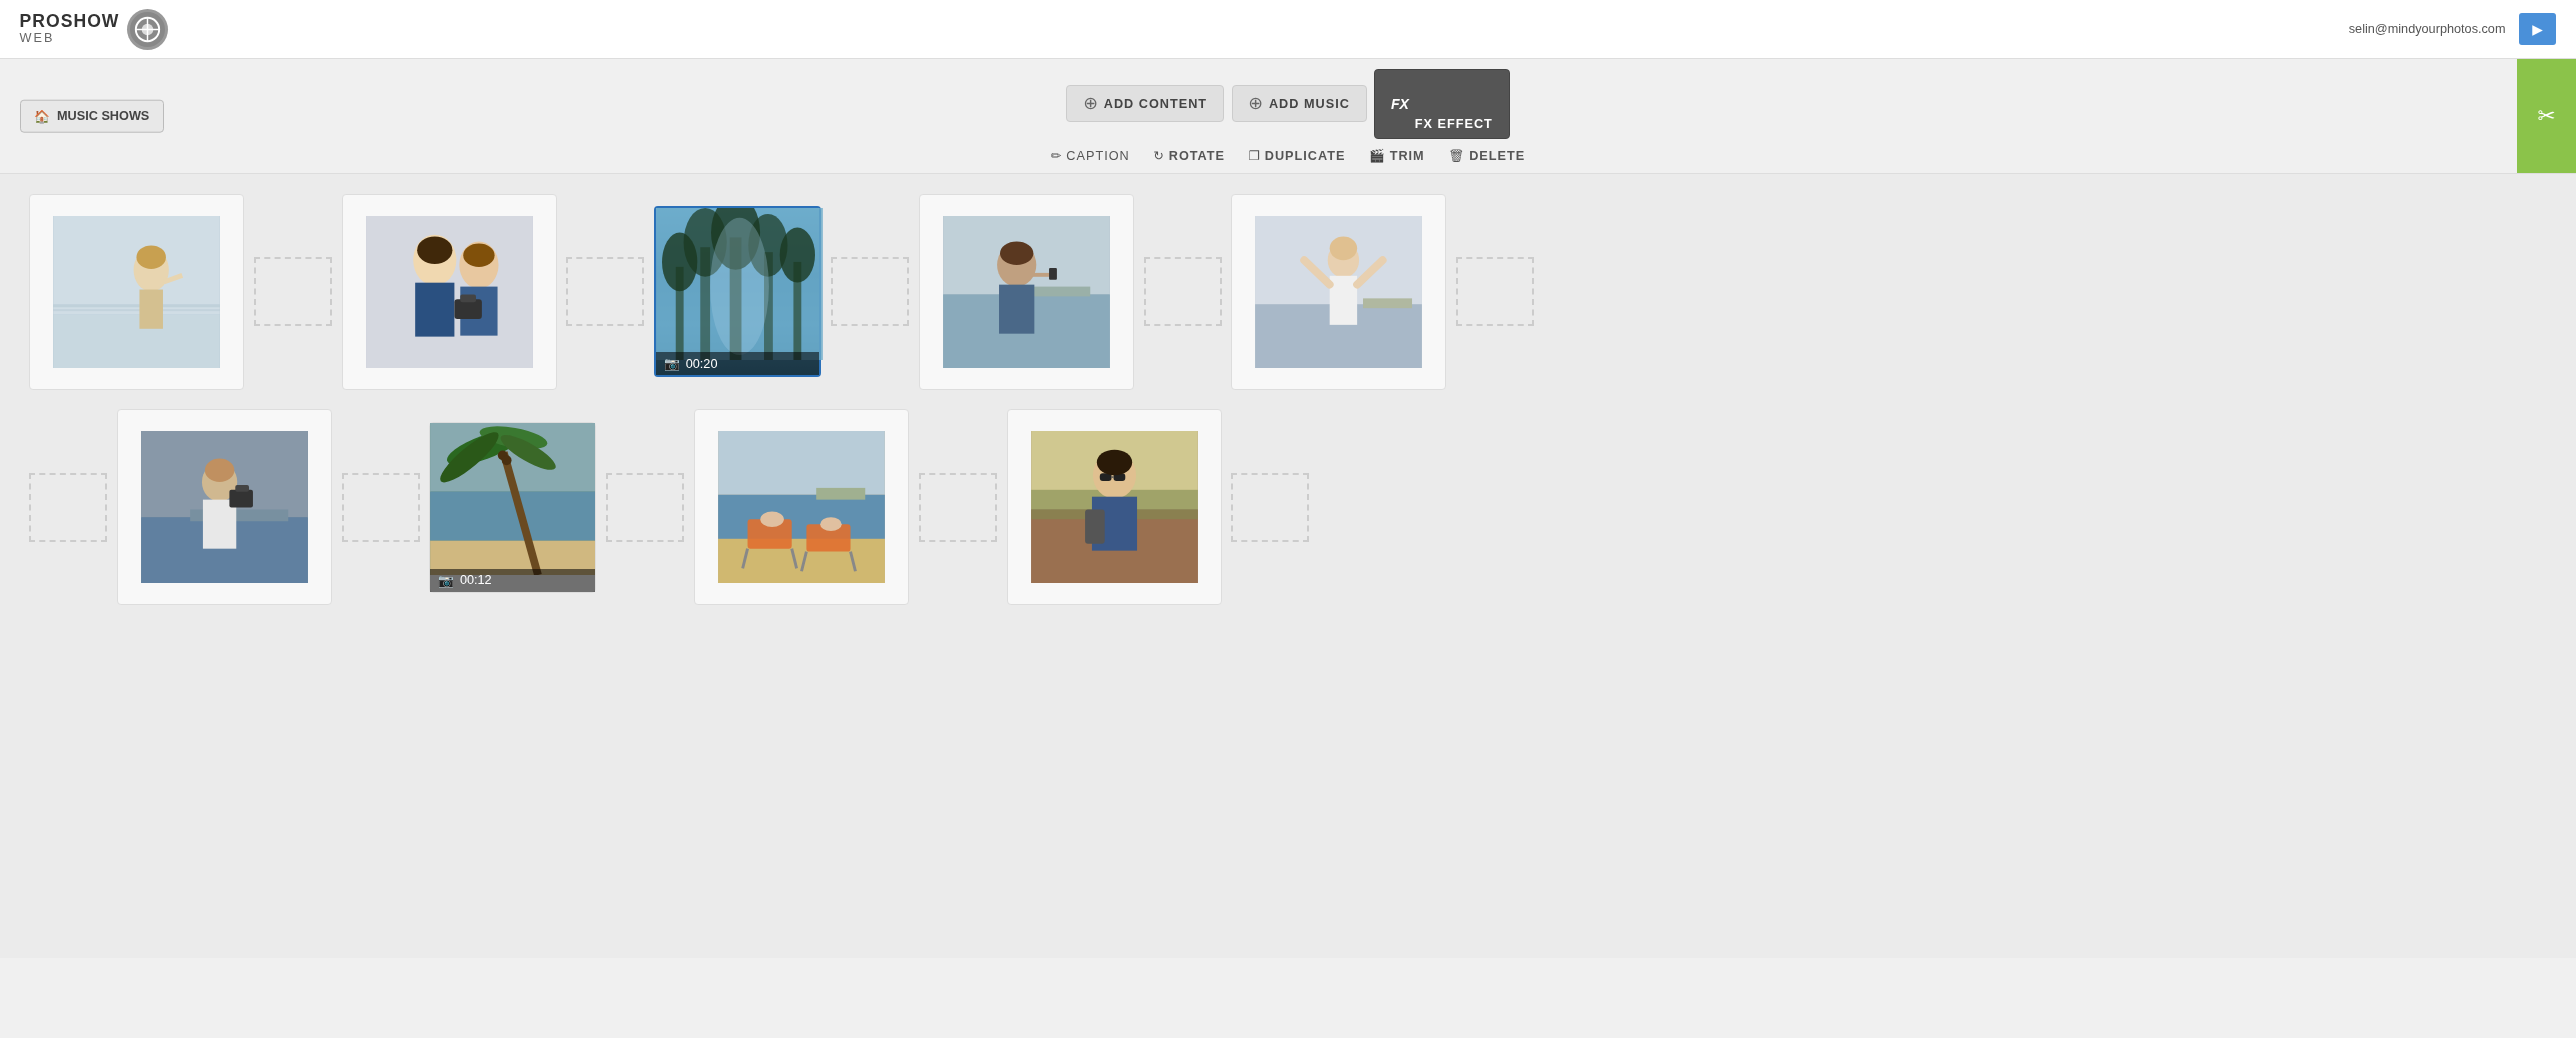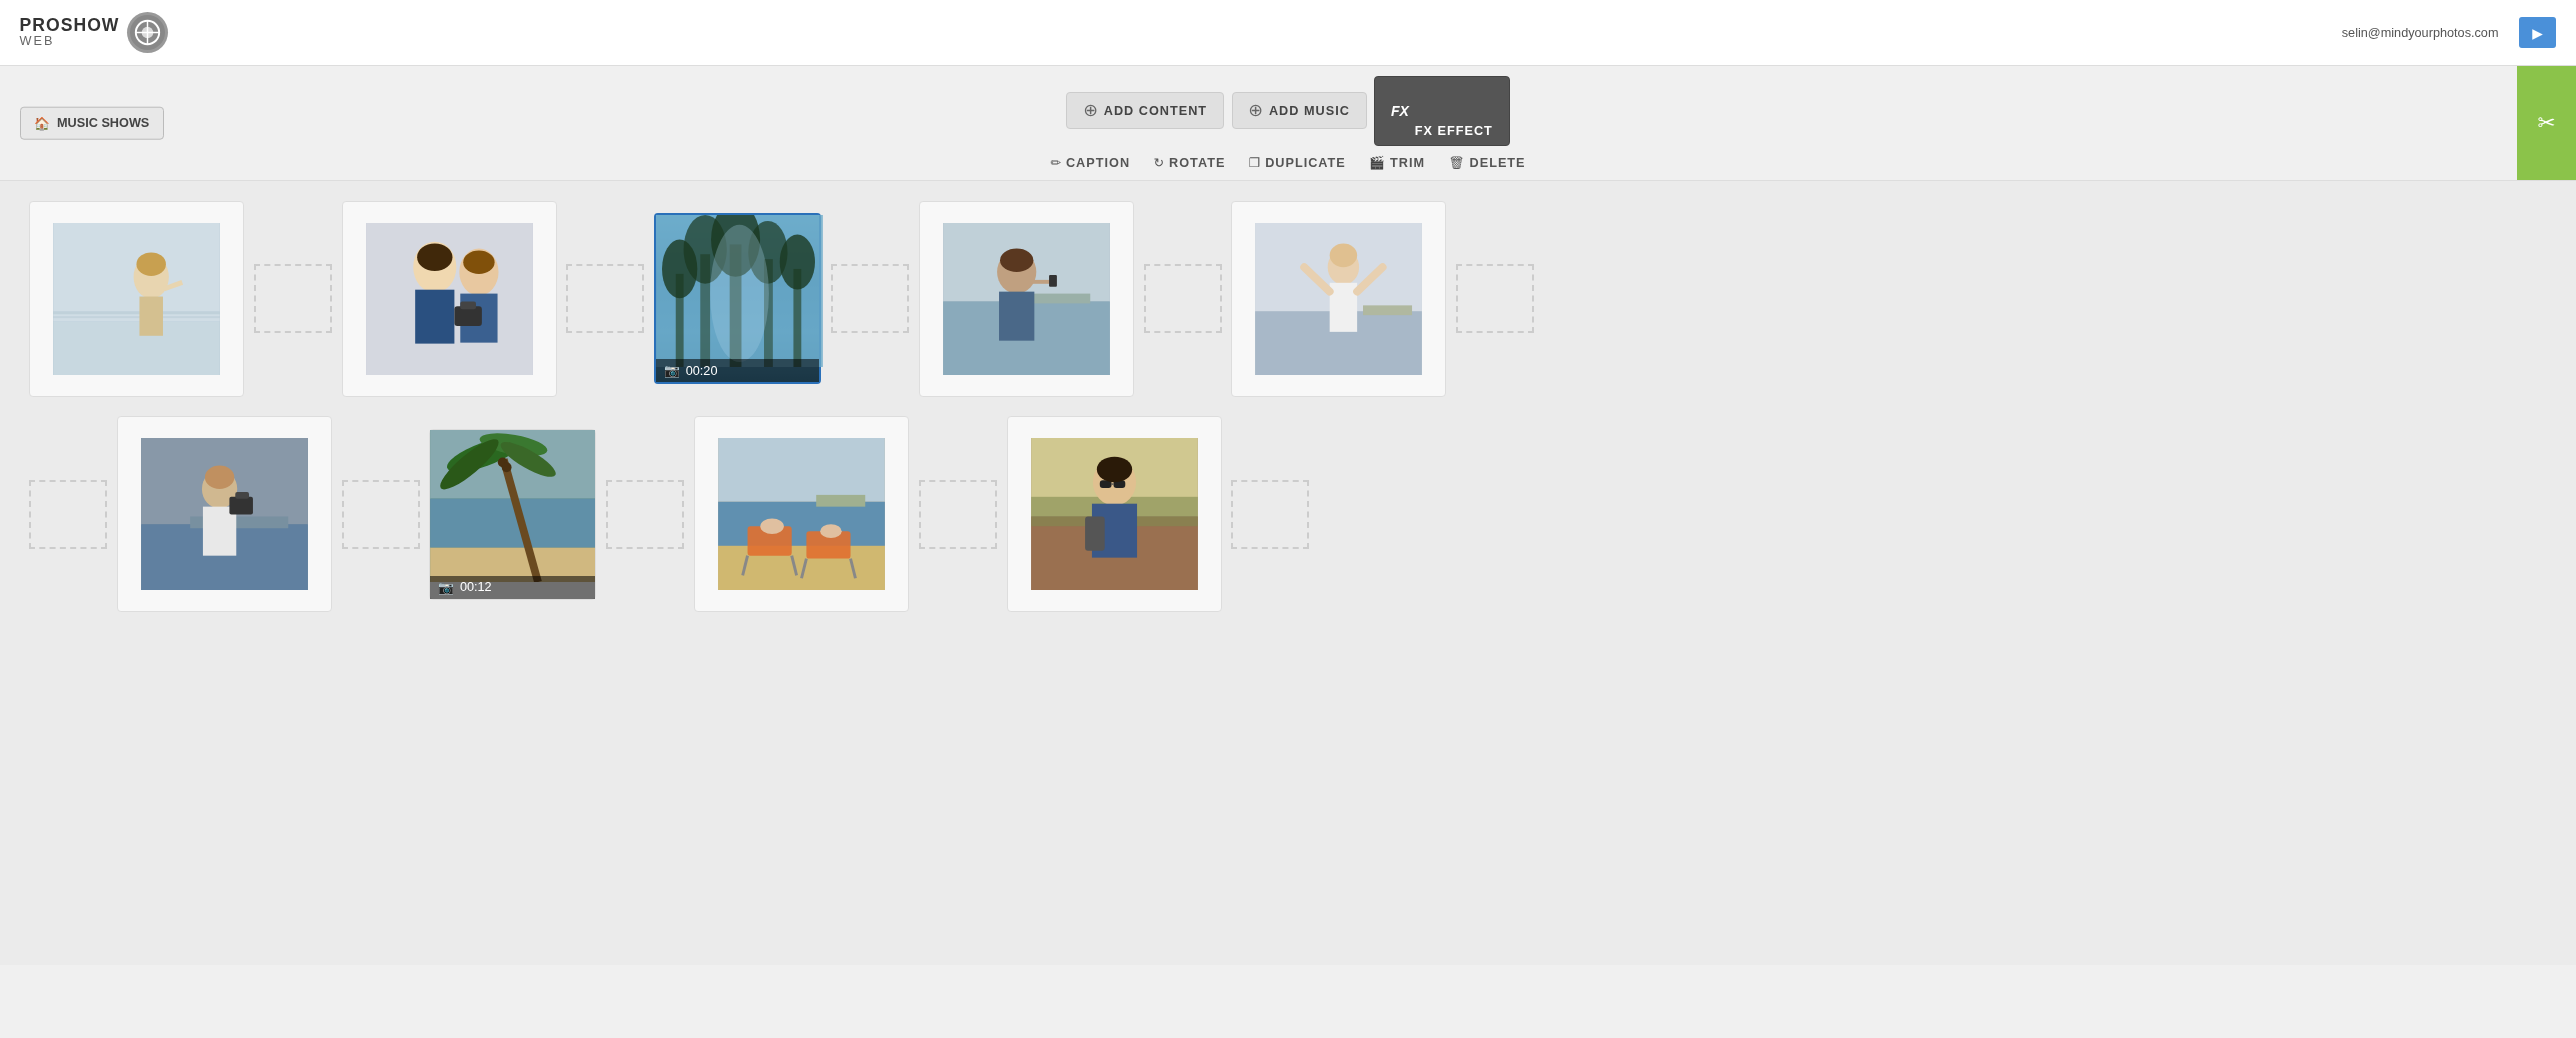--- a/index.html
+++ b/index.html
@@ -1,21 +1,21 @@
 <!DOCTYPE html>
 <html><head>
   <meta charset="utf-8">
   <style>
     * { margin: 0; padding: 0; box-sizing: border-box; }
     body { font-family: Arial, sans-serif; background: #f0f0f0; min-height: 1038px; overflow-x: hidden; }
 
     
     .header {
       background: #fff;
-      height: 66px;
+      height: 59px;
       display: flex;
       align-items: center;
       justify-content: space-between;
       padding: 0 19.6px;
       border-bottom: 1px solid #ddd;
       position: relative;
     }
     .logo {
       display: flex;
       align-items: center;
@@ -44,21 +44,21 @@
       border-radius: 50%;
       display: flex;
       align-items: center;
       justify-content: center;
       color: #fff;
       font-size: 19.6px;
     }
     .header-right {
       display: flex;
       align-items: center;
-      gap: 20px;
+      gap: 13px;
     }
     .user-email {
       font-size: 12.7px;
       color: #555;
     }
     .header-btn-blue {
       background: #4a90d9;
       color: #fff;
       border: none;
       padding: 7.8px 13.7px;
@@ -213,21 +213,21 @@
     </button>
     <button class="nav-btn nav-btn-dark">
       <span style="font-size:14px; font-weight:bold; font-style:italic;">FX</span>
       <span style="font-weight:bold; letter-spacing:1px;margin-top:40px;">FX EFFECT</span>
     </button>
   </div>
 
   <div class="toolbar-bottom">
     <button class="action-btn">
       <span>✏</span>
-      <span style="font-weight:bold; letter-spacing:1px;">CAPTION</span>
+      <span style="font-weight:normal; letter-spacing:1px;">CAPTION</span>
     </button>
     <button class="action-btn">
       <span>↻</span>
       <span style="font-weight:bold; letter-spacing:1px;">ROTATE</span>
     </button>
     <button class="action-btn">
       <span>❐</span>
       <span style="font-weight:bold; letter-spacing:1px;">DUPLICATE</span>
     </button>
     <button class="action-btn">

